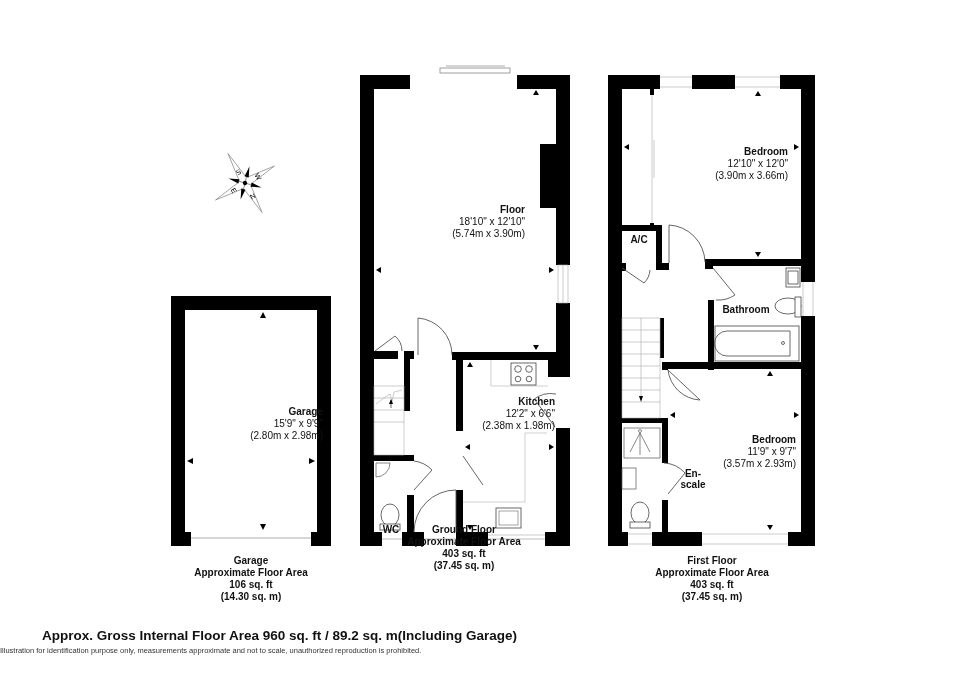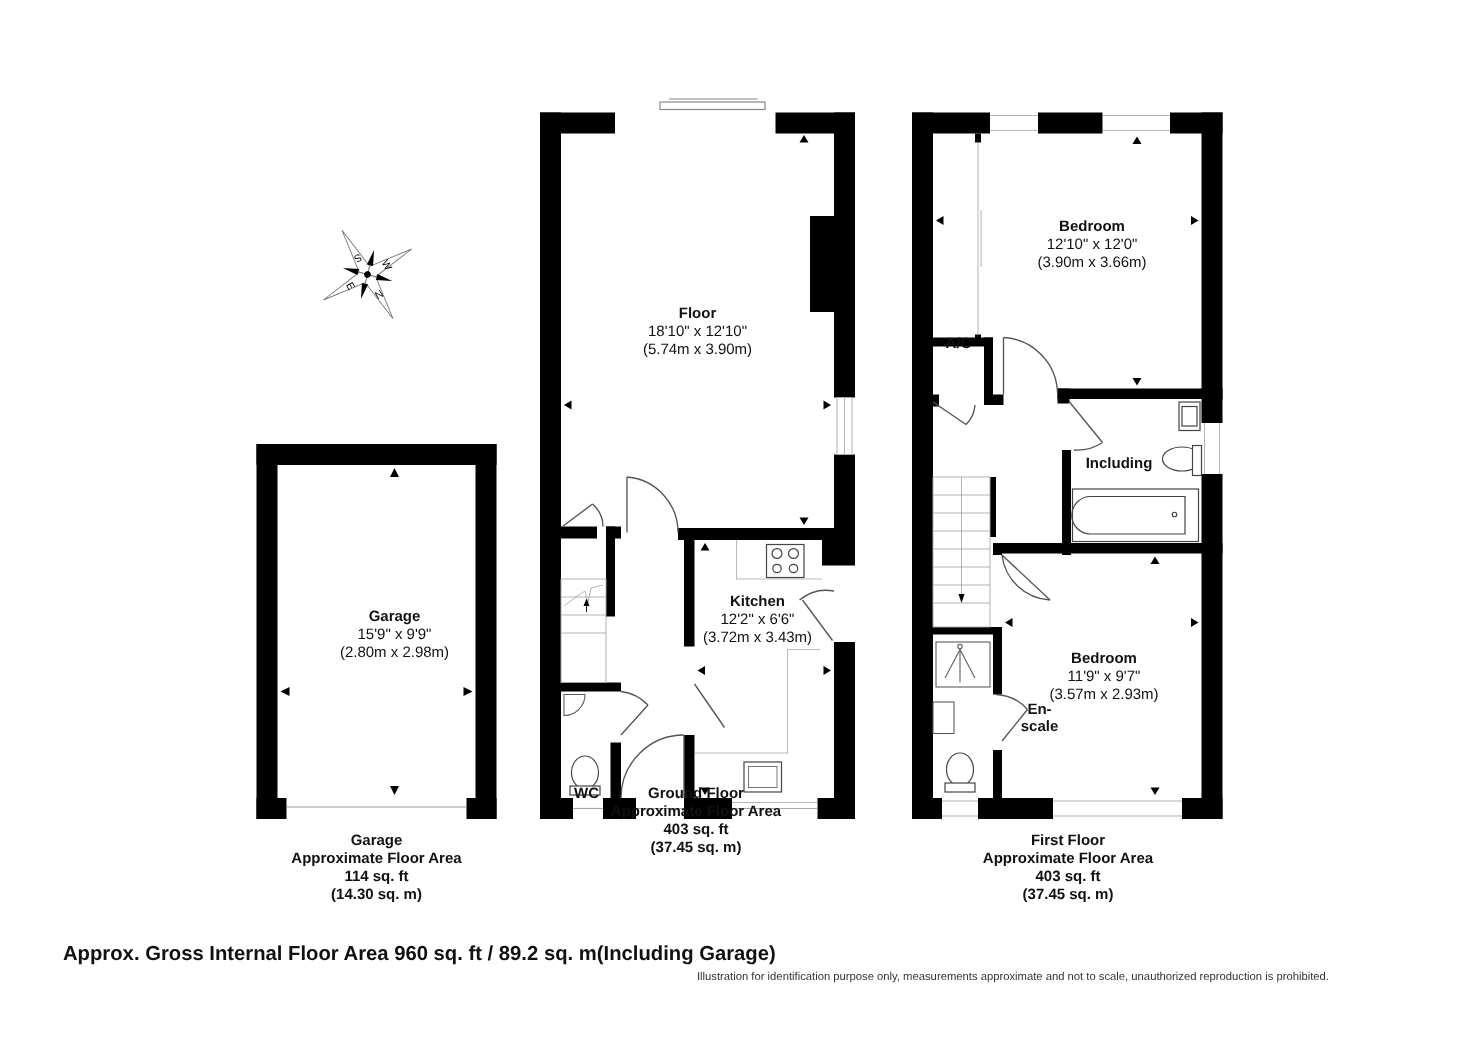--- a/index.html
+++ b/index.html
@@ -1,24 +1,24 @@
 <!DOCTYPE html>
 <html><head>
 <meta charset="utf-8">
 <style>
   html, body { margin: 0; padding: 0; background: #ffffff; }
   body { width: 980px; height: 692px; position: relative; overflow: hidden; font-family: "Liberation Sans", sans-serif; color: #111; }
   #plan { position: absolute; left: 0; top: 0; width: 980px; height: 692px; }
-  .lbl { position: absolute; text-align: center; font-family: "Liberation Sans", sans-serif; color: #111; line-height: 12px; }
+  .lbl { position: absolute; text-align: right; font-family: "Liberation Sans", sans-serif; color: #111; line-height: 12px; }
   .room-name { font-weight: bold; font-size: 10px; }
   .room-dim { font-size: 10px; }
   .small-room { position: absolute; font-weight: bold; font-size: 10px; text-align: center; line-height: 11px; }
   .area-block { position: absolute; text-align: center; font-weight: bold; font-size: 10px; line-height: 12px; width: 180px; }
   .footer-title { position: absolute; left: 0; width: 980px; top: 628px; text-align: left; font-weight: bold; font-size: 13.5px; margin-left: 42px; }
-  .footer-note { position: absolute; left: 0; width: 886px; top: 646px; text-align: right; font-size: 7.5px; color: #333; }
+  .footer-note { position: absolute; left: 0; width: 886px; top: 646px; text-align: left; font-size: 7.5px; color: #333; }
 </style>
 </head>
 <body>
 
 <svg id="plan" viewBox="0 0 980 692" xmlns="http://www.w3.org/2000/svg">
 
   <g transform="translate(245,183) rotate(-30)">
     <polygon points="0,-34 4,-4 0,0 -4,-4" fill="#fff" stroke="#777" stroke-width="0.6"></polygon>
     <polygon points="0,34 4,4 0,0 -4,4" fill="#fff" stroke="#777" stroke-width="0.6"></polygon>
     <polygon points="-34,0 -4,4 0,0 -4,-4" fill="#fff" stroke="#777" stroke-width="0.6"></polygon>
@@ -289,56 +289,56 @@
 
 <div class="lbl" style="left:405px;top:204px;width:120px;">
   <div class="room-name">Floor</div>
   <div class="room-dim">18'10" x 12'10"</div>
   <div class="room-dim">(5.74m x 3.90m)</div>
 </div>
 
 <div class="lbl" style="left:455px;top:396px;width:100px;">
   <div class="room-name">Kitchen</div>
   <div class="room-dim">12'2" x 6'6"</div>
-  <div class="room-dim">(3.72m x 3.43m)</div>
+  <div class="room-dim">(2.38m x 1.98m)</div>
 </div>
 
 <div class="small-room" style="left:376px;top:488px;width:30px;margin-top:36px;">WC</div>
 
 <div class="lbl" style="left:203px;top:406px;width:120px;">
   <div class="room-name">Garage</div>
   <div class="room-dim">15'9" x 9'9"</div>
   <div class="room-dim">(2.80m x 2.98m)</div>
 </div>
 
 <div class="lbl" style="left:668px;top:146px;width:120px;">
   <div class="room-name">Bedroom</div>
   <div class="room-dim">12'10" x 12'0"</div>
   <div class="room-dim">(3.90m x 3.66m)</div>
 </div>
 
-<div class="small-room" style="left:624px;top:224px;width:30px;">A/C</div>
-
-<div class="small-room" style="left:716px;top:304px;width:60px;">Including</div>
+<div class="small-room" style="left:624px;top:234px;width:30px;">A/C</div>
+
+<div class="small-room" style="left:716px;top:304px;width:60px;">Bathroom</div>
 
 <div class="lbl" style="left:676px;top:434px;width:120px;">
   <div class="room-name">Bedroom</div>
   <div class="room-dim">11'9" x 9'7"</div>
   <div class="room-dim">(3.57m x 2.93m)</div>
 </div>
 
 <div class="small-room" style="left:634px;top:468px;width:30px;margin-left:44px;">
   <div>En-</div>
   <div>scale</div>
 </div>
 
 <div class="area-block" style="left:161px;top:555px;">
   <div>Garage</div>
   <div>Approximate Floor Area</div>
-  <div>114 sq. ft</div>
+  <div>106 sq. ft</div>
   <div>(14.30 sq. m)</div>
 </div>
 
 <div class="area-block" style="left:374px;top:524px;">
   <div>Ground Floor</div>
   <div>Approximate Floor Area</div>
   <div>403 sq. ft</div>
   <div>(37.45 sq. m)</div>
 </div>
 

